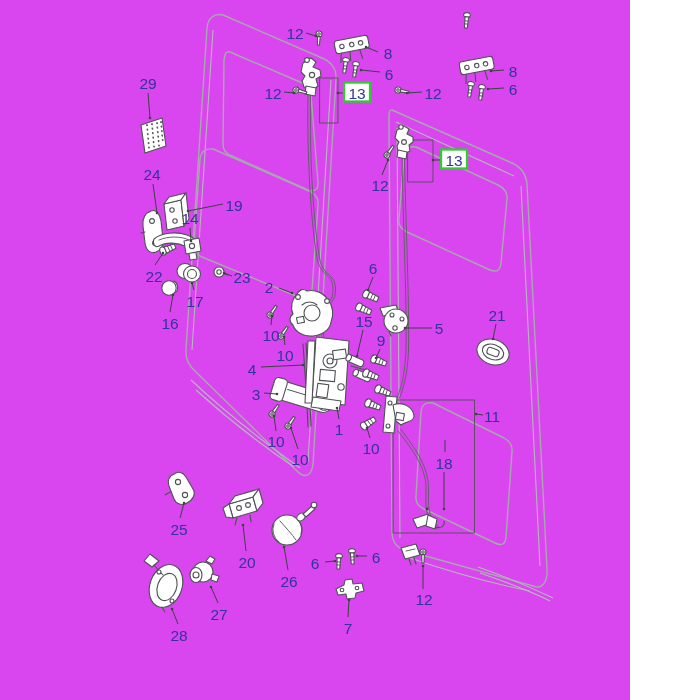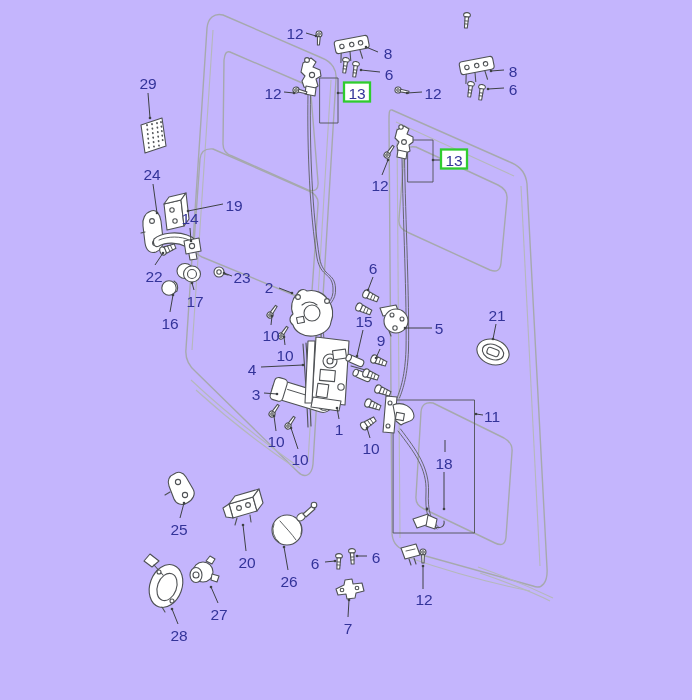--- a/index.html
+++ b/index.html
@@ -1,16 +1,16 @@
 <!DOCTYPE html>
 <html><head>
 <meta charset="utf-8">
 <style>
   html,body{margin:0;padding:0;background:#ffffff;}
-  .stage{width:692px;height:700px;position:relative;background:#c4b5fd;overflow:hidden;}
+  .stage{width:630px;height:700px;position:relative;background:#d946ef;overflow:hidden;}
   .callout-text{font:500 15.5px "Liberation Sans",sans-serif;fill:#333399;text-anchor:middle;dominant-baseline:central;}
   .hl-box{fill:#ffffff;stroke:#2fcc2f;stroke-width:2.3;}
   .leader{fill:none;stroke:#3e4144;stroke-width:1;}
   .leader-dot{fill:#3e4144;stroke:none;}
   .p{fill:#ffffff;stroke:#4e5154;stroke-width:1.1;stroke-linejoin:round;stroke-linecap:round;}
   .pn{fill:none;stroke:#4e5154;stroke-width:1.1;stroke-linejoin:round;stroke-linecap:round;}
   .door{fill:none;stroke:#a6a9ad;stroke-width:1.4;stroke-linejoin:round;}
   .doorl{fill:none;stroke:#b5b8bb;stroke-width:1.1;stroke-linejoin:round;}
   .cable{fill:none;stroke:#5b5e61;stroke-width:1.2;stroke-linecap:round;}
   .thin{stroke-width:0.9;}

